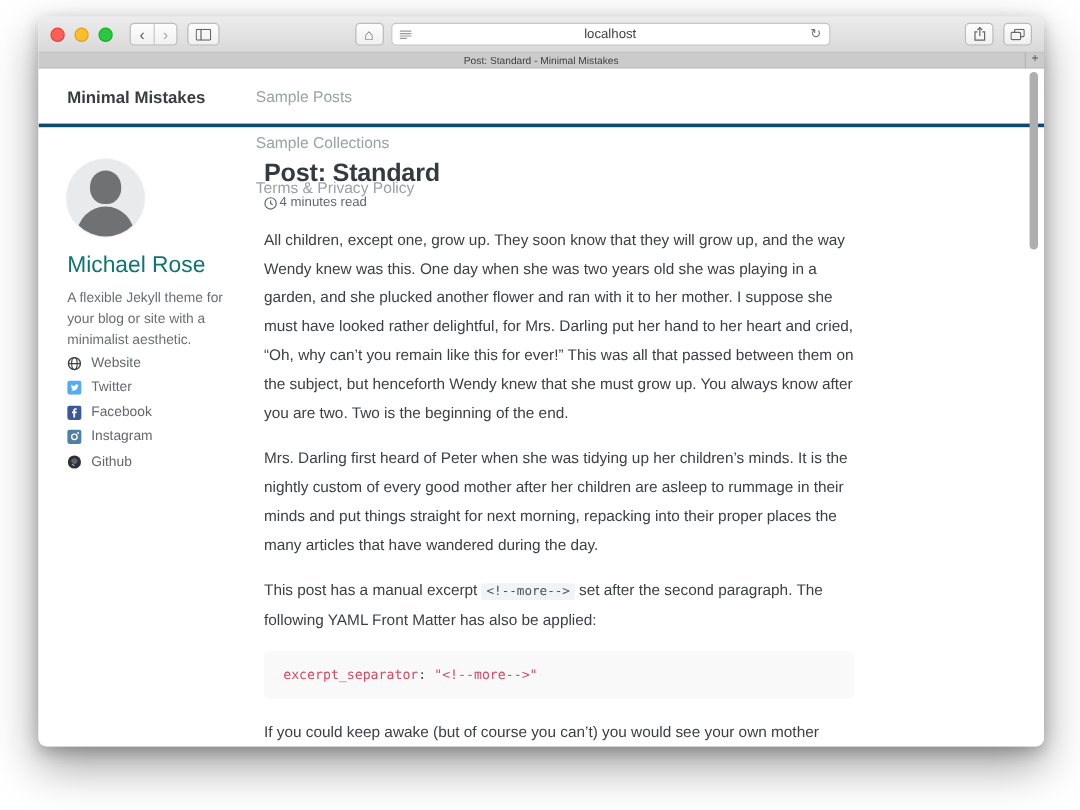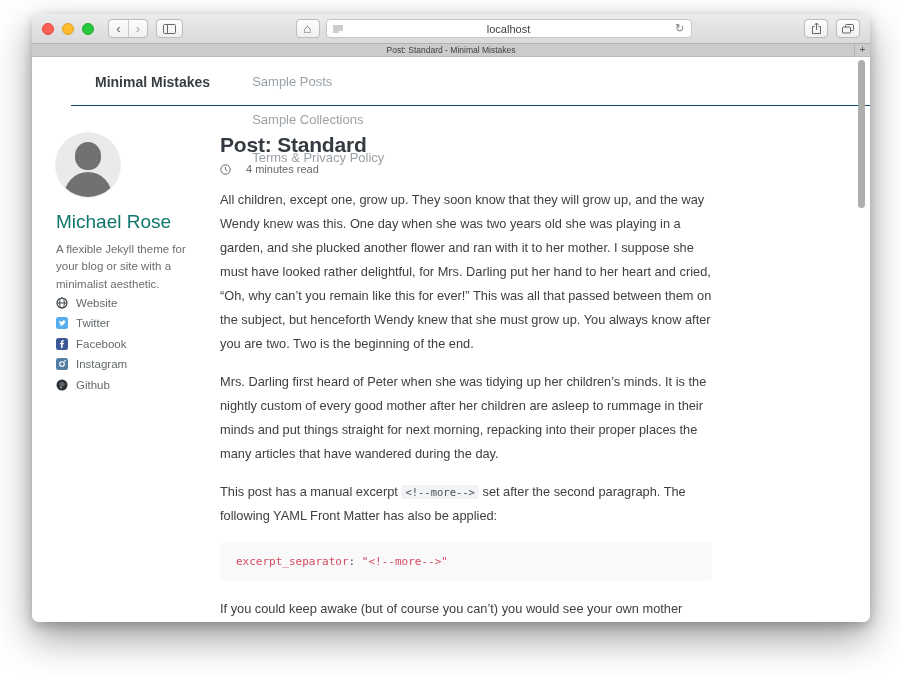--- a/index.html
+++ b/index.html
@@ -40,21 +40,21 @@
   .tabbar { height:13px; background:#cbcbcb; border-bottom:1px solid #bdbdbd;
             position:relative; text-align:center; font-size:8.5px; line-height:13px; color:#3e3e3e; }
   .newtab { position:absolute; right:0; top:0; width:16px; height:13px; border-left:1px solid #b3b3b3;
             color:#555; font-size:10px; line-height:12px; text-align:center; }
 
   
   .page { position:absolute; top:44px; left:0; right:0; bottom:0; background:#fff; overflow:hidden; }
   .scroll-thumb { position:absolute; right:5px; top:2px; width:7px; height:148px;
                   border-radius:4px; background:#aeaeae; }
 
-  .masthead { height:48px; display:flex; align-items:center; padding:0 24px; border-bottom:1px solid #0c4a6e;margin-left:39px; }
+  .masthead { height:48px; display:flex; align-items:center; padding:0 24px; border-bottom:3px solid #0c4a6e; }
   .site-title { font-size:14px; font-weight:bold; color:#383d41; }
   .site-nav { display:flex; gap:23px; margin-left:42px; font-size:13px;flex-direction:column; }
   .site-nav .navlink { color:#9aa1a7; cursor:pointer; }
 
   .breadcrumb { margin:14px 24px 0 188px; font-size:11.5px; color:#646769; }
   .crumb-link { color:#4f9fd3; cursor:pointer; }
   .crumb-sep { color:#646769; margin:0 3px; }
   .crumb-current { font-weight:bold; color:#494e52; }
 
   .columns { display:flex; align-items:flex-start; padding:0 24px; margin-top:27px; }
@@ -66,21 +66,21 @@
   .av-body { position:absolute; left:8px; top:39px; width:48px; height:30px;
              border-radius:55% 55% 0 0 / 90% 90% 0 0; background:#6f7173; }
   .author-name { margin-top:14px; font-size:19px; color:#0f766e; }
   .author-bio { margin-top:8px; font-size:11.5px; line-height:1.5; color:#6a6e71; width:132px; }
   .author-links { margin-top:4px; display:flex; flex-direction:column; gap:8.5px; }
   .alink { display:flex; align-items:center; gap:8px; font-size:11.5px; color:#62686c; cursor:pointer; }
   .alink svg { flex:none; }
 
   .main { margin-left:16px; width:492px; }
   .post-title { font-size:21px; font-weight:bold; color:#343a40; letter-spacing:-0.2px; }
-  .post-meta { margin-top:6px; display:flex; align-items:center; gap:15px; font-size:11px; color:#646769; }
+  .post-meta { margin-top:6px; display:flex; align-items:center; gap:2px; font-size:11px; color:#646769; }
   .post-body { margin-top:13px; }
   .post-body p { margin:0 0 14px; font-size:12.8px; line-height:24px; color:#3d4144; }
   code.inline { font-family:"DejaVu Sans Mono","Liberation Mono",monospace; font-size:10.5px;
                 background:#f2f3f4; padding:1px 4px; border-radius:2px; color:#49505a; }
   .codeblock { background:#f9f9f9; border-radius:4px; padding:13px 16px; margin:2px 0 16px;
                font-family:"DejaVu Sans Mono","Liberation Mono",monospace; font-size:11px; white-space:pre; }
   .cb-key { color:#d34a62; }
   .cb-punc { color:#494e52; }
   .cb-val { color:#d34a62; }
 </style>

